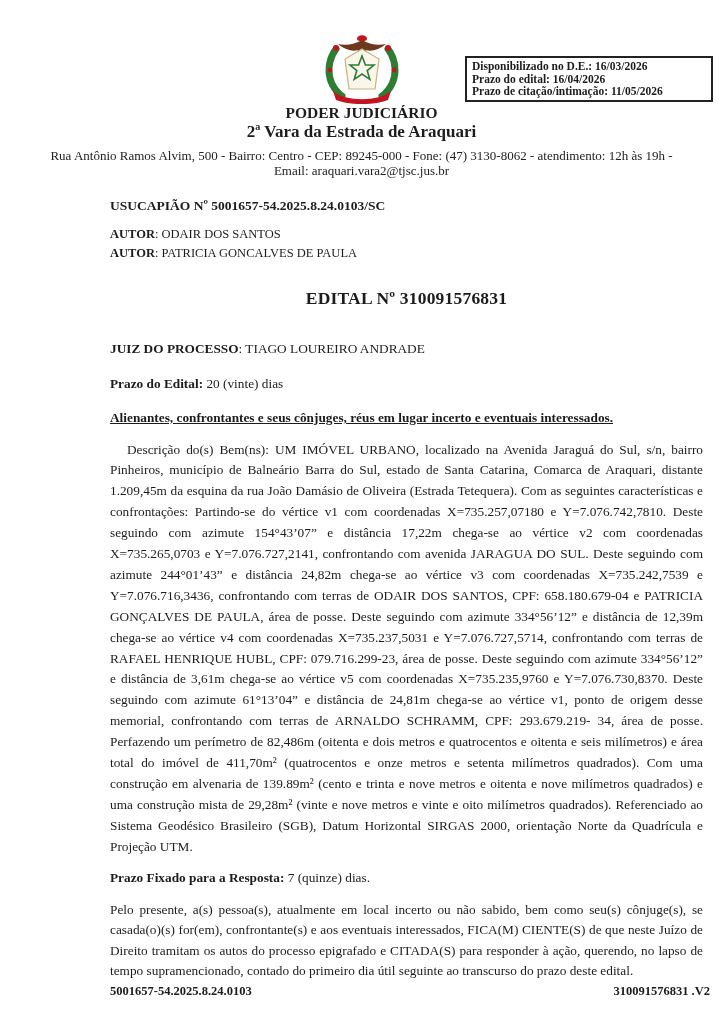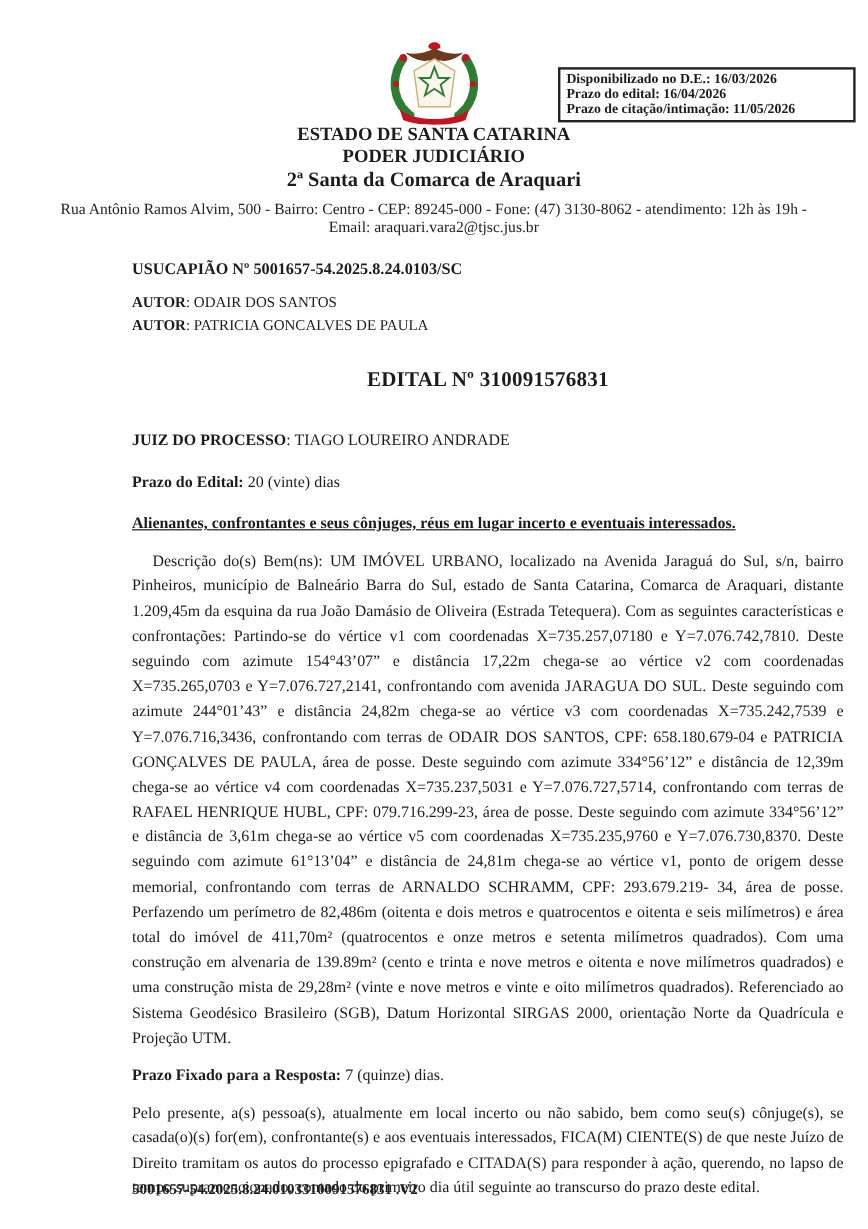--- a/index.html
+++ b/index.html
@@ -70,21 +70,21 @@
   .closing {
     margin-top:12px;
     text-align:justify;
     line-height:20.6px;
   }
 
   
   .footer {
     position:absolute; top:984px; left:0;
     width:723px; padding:0 13px 0 110px;
-    display:flex; 
+    display:flex; justify-content:space-between;
     font-weight:bold; font-size:12.5px;
   }
 </style>
 </head>
 <body>
 
 <div class="page">
 
   <div class="stamp-box">
     <div>Disponibilizado no D.E.: 16/03/2026</div>
@@ -107,23 +107,22 @@
       <path d="M43,8 C36,12 28,14 19,12 C26,18 34,20 39,18 L36,27 L43,23 L50,27 L47,18 C52,20 60,18 67,12 C58,14 50,12 43,8 Z" fill="#6e3a1f"></path>
 
       <polygon points="43,17 60,27 56,57 30,57 26,27" fill="#faf6ec" stroke="#c9b37c" stroke-width="1.2"></polygon>
       <path d="M43,24 L46.4,33 L55,33 L48.2,38.6 L50.8,47.4 L43,42 L35.2,47.4 L37.8,38.6 L31,33 L39.6,33 Z" fill="none" stroke="#2e7d32" stroke-width="1.6"></path>
 
       <path d="M14,59 C26,70 60,70 72,59 L69,68 C55,73.5 31,73.5 17,68 Z" fill="#c41420"></path>
     </svg>
   </div>
 
   <div class="org">
-    <div class="org-line1">ESTADO DE SANTA CATARINA</div>
     <div class="org-line2">PODER JUDICIÁRIO</div>
-    <div class="org-line3">2ª Santa da Comarca de Araquari</div>
+    <div class="org-line3">2ª Vara da Estrada de Araquari</div>
   </div>
   <div class="address">
     <div>Rua Antônio Ramos Alvim, 500 - Bairro: Centro - CEP: 89245-000 - Fone: (47) 3130-8062 - atendimento: 12h às 19h -</div>
     <div>Email: araquari.vara2@tjsc.jus.br</div>
   </div>
 
   <div class="content">
 
     <div class="process-line">USUCAPIÃO Nº 5001657-54.2025.8.24.0103/SC</div>
 

